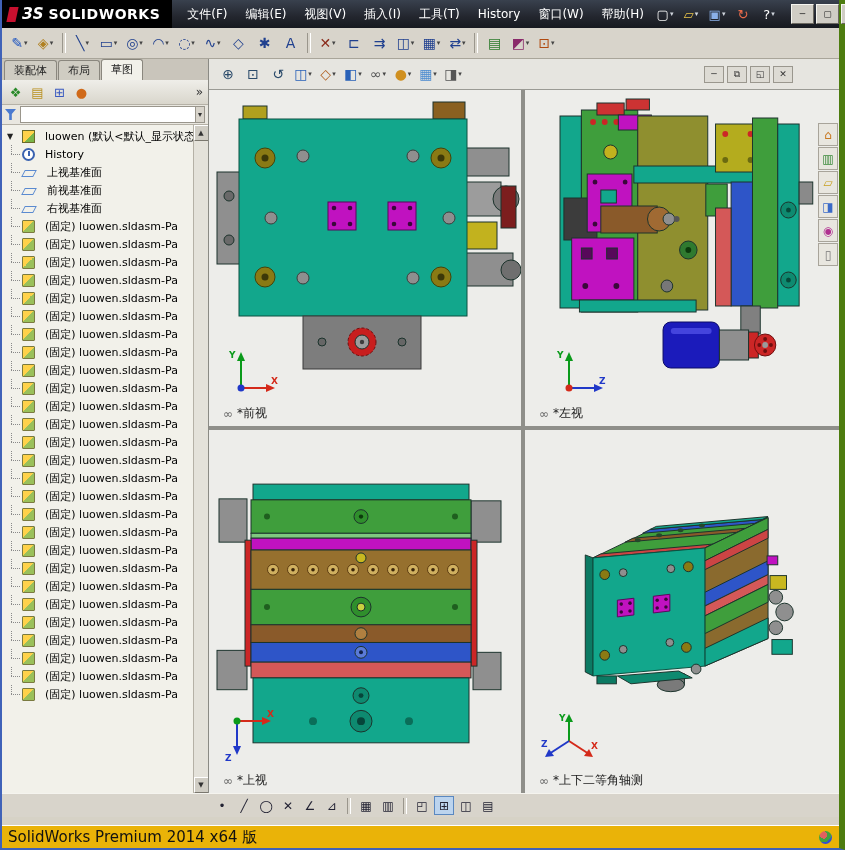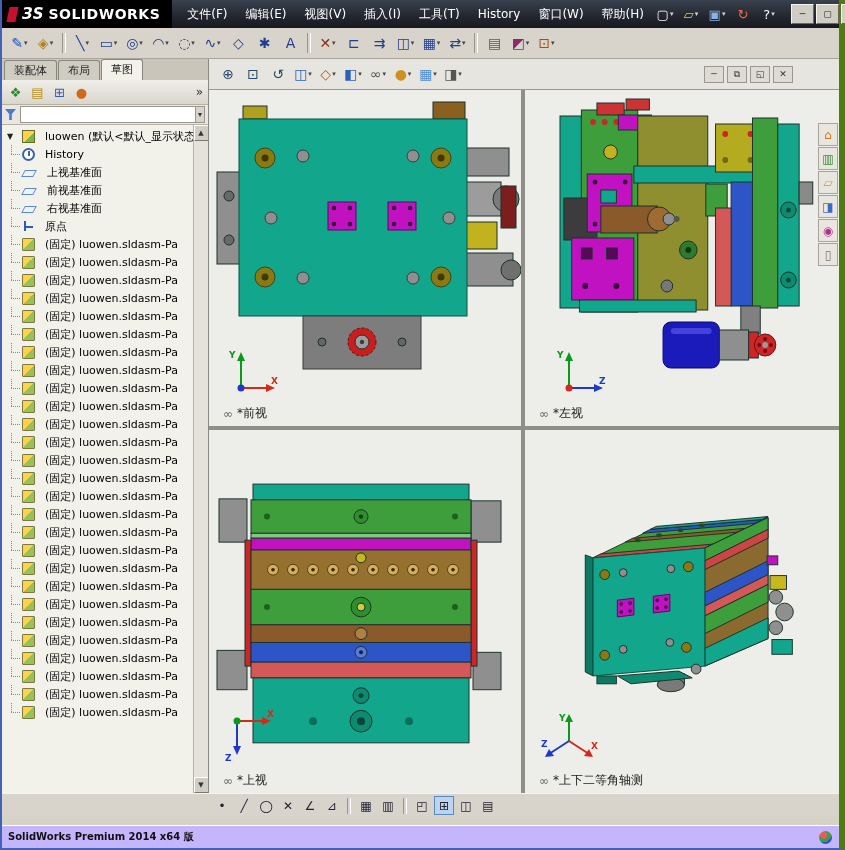--- a/index.html
+++ b/index.html
@@ -104,22 +104,22 @@
   .tpbtn{width:20px;height:23px;background:#e8e6df;border:1px solid #a8a49a;box-sizing:border-box;
          display:flex;align-items:center;justify-content:center;font-size:12px;}
 
   
   .bottombar{height:23px;flex:none;background:#d8d4cb;border-top:1px solid #f5f4ef;
              display:flex;align-items:center;padding-left:210px;gap:2px;}
   .bbtn{min-width:20px;height:19px;display:flex;align-items:center;justify-content:center;font-size:12px;color:#223;}
   .bbtn.active{background:#bcd4ee;border:1px solid #5a88c0;box-sizing:border-box;}
   .bbtn.sep{min-width:2px;height:16px;border-left:1px solid #9a968c;border-right:1px solid #fff;margin:0 3px;}
   .gapstrip{height:8px;flex:none;background:#d6d2c6;}
-  .statusbar{height:22px;flex:none;background:#c4b5fd;border-top:1px solid #fff;
-             display:flex;align-items:center;font-size:10px;color:#111;font-weight:bold;}
+  .statusbar{height:22px;flex:none;background:#eab308;border-top:1px solid #fff;
+             display:flex;align-items:center;font-size:15px;color:#111;}
   .sleft{flex:1;padding-left:6px;white-space:nowrap;}
   .seg{border:1px solid;border-color:#8a877e #fff #fff #8a877e;height:16px;display:flex;align-items:center;
        padding:0 10px;margin-right:2px;white-space:nowrap;box-sizing:border-box;}
   .seg.empty{min-width:28px;}
   .sball{width:13px;height:13px;border-radius:50%;flex:none;margin:0 7px 0 4px;
          background:radial-gradient(circle at 35% 30%,#e06060 0 30%,#40a040 30% 60%,#3050d0 60% 100%);}
 </style>
 </head>
 <body>
 
@@ -294,25 +294,20 @@
               <span class="ticon plane"></span>
               <span class="tlabel">前视基准面</span>
             </div>
 
             <div class="trow">
               <span class="exp"></span>
               <span class="ticon plane"></span>
               <span class="tlabel">右视基准面</span>
             </div>
 
-            <div class="trow">
-              <span class="exp"></span>
-              <span class="ticon origin"></span>
-              <span class="tlabel">原点</span>
-            </div>
 
             <div class="trow">
               <span class="exp"></span>
               <span class="ticon part"></span>
               <span class="tlabel">(固定) luowen.sldasm-Pa</span>
             </div>
 
             <div class="trow">
               <span class="exp"></span>
               <span class="ticon part"></span>

